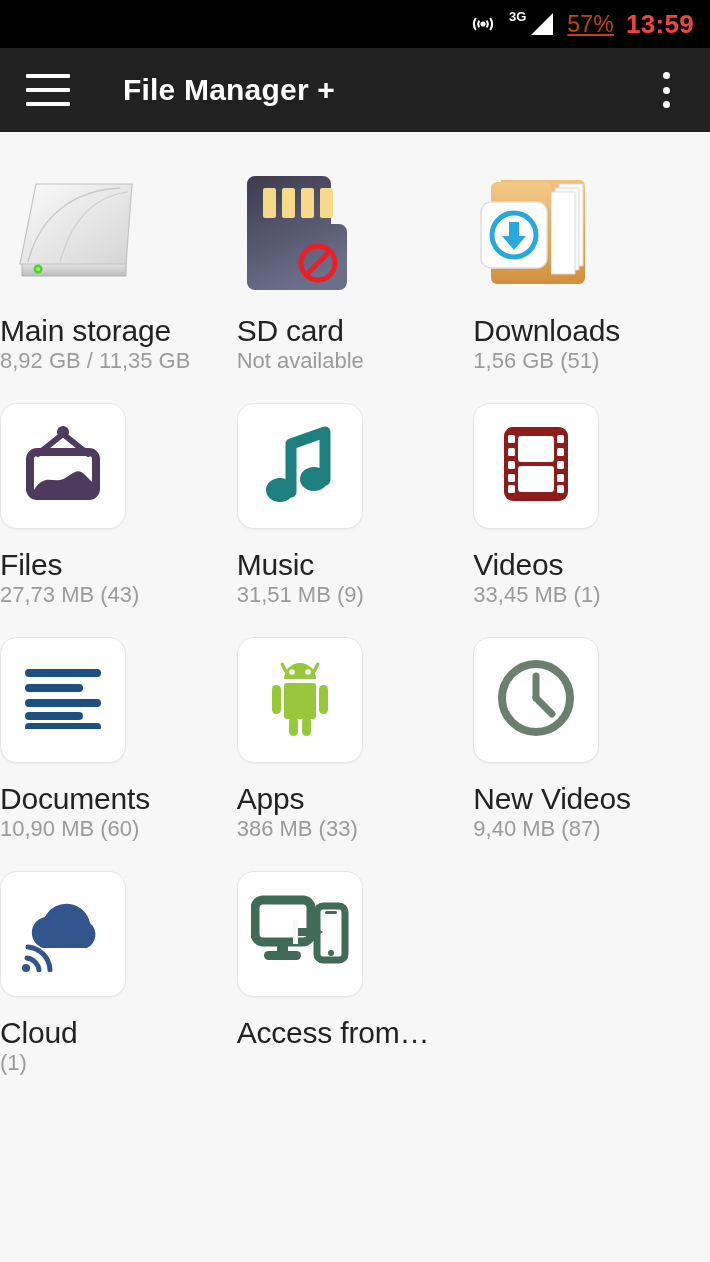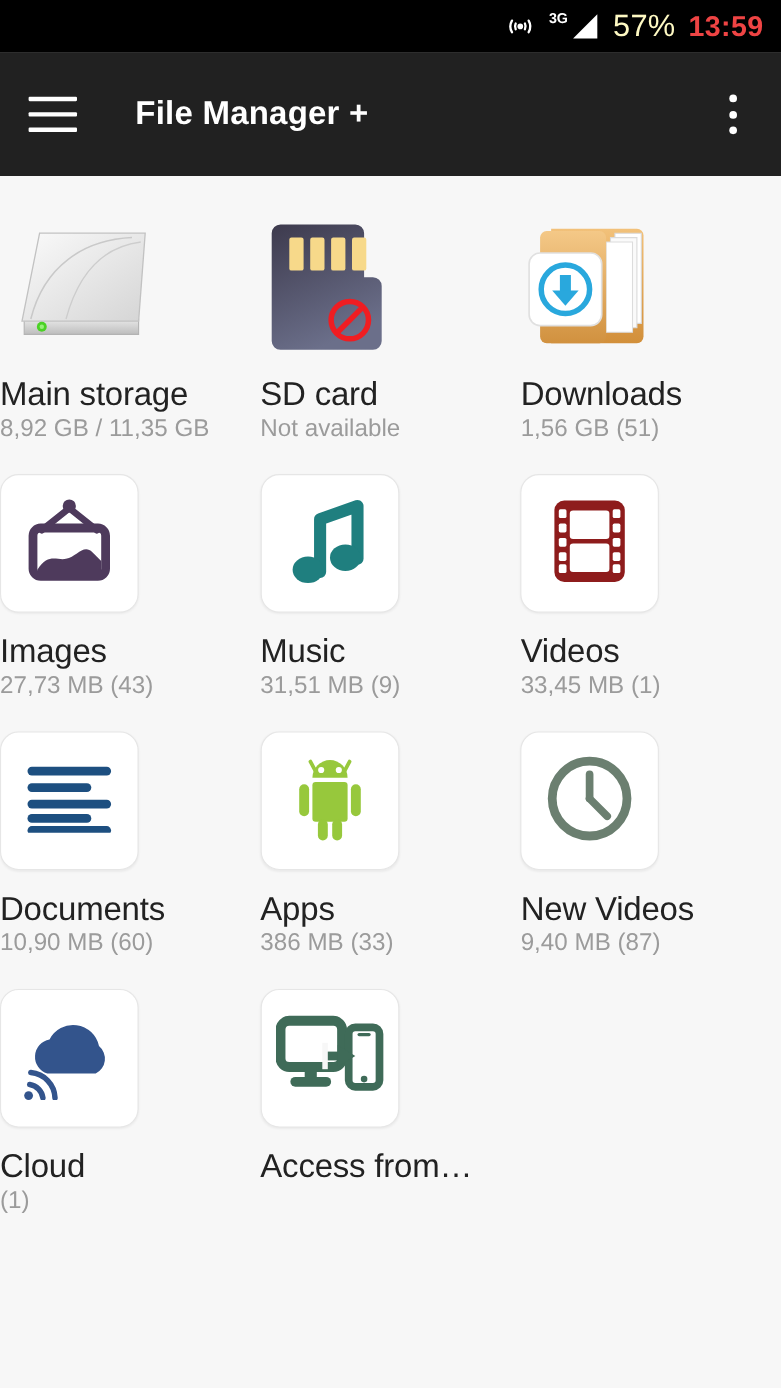--- a/index.html
+++ b/index.html
@@ -10,26 +10,26 @@
     overflow:hidden;
     -webkit-font-smoothing:antialiased;
   }
 
   
   .statusbar{
     height:48px; background:#000; display:flex; align-items:center;
     justify-content:flex-end; padding-right:16px; gap:12px;
   }
   .st-icon{ display:flex; align-items:flex-end;text-decoration:underline; }
-  .st-text{ color:#fef9c3; font-size:28px; letter-spacing:.2px; }
+  .st-text{ color:#c2410c; font-size:23px; letter-spacing:.2px;text-decoration:underline; }
   .st-time{ color:#ef4444; font-size:26px; font-weight:bold; letter-spacing:.3px; }
 
   
   .toolbar{
-    height:112px; background:#212121; display:flex; align-items:center;
+    height:84px; background:#212121; display:flex; align-items:center;
     padding:0 26px;
   }
   .hamburger{ width:44px; height:32px; display:flex; flex-direction:column;
     justify-content:space-between; cursor:pointer; }
   .hamburger span{ display:block; height:4px; background:#fff; border-radius:1px; }
   .app-title{
     color:#fff; font-size:30px; font-weight:bold; margin-left:53px;
     letter-spacing:.2px; white-space:nowrap;
   }
   .spacer{ flex:1; }
@@ -192,21 +192,21 @@
             <line x1="43" y1="10" x2="18" y2="30"></line>
             <line x1="43" y1="10" x2="68" y2="30"></line>
           </g>
           <circle cx="43" cy="8" r="6" fill="#4e3a5c"></circle>
           <rect x="10" y="28" width="66" height="44" rx="7" fill="none" stroke="#4e3a5c" stroke-width="8"></rect>
           <path d="M14 66 C 24 50, 32 58, 40 56 C 50 54, 56 42, 64 50 L 72 58 L 72 68 L 14 68 Z" fill="#4e3a5c"></path>
         </svg>
         </span>
       </div>
     </div>
-    <div class="label">Images</div>
+    <div class="label">Files</div>
     <div class="sub">27,73 MB (43)</div>
   </div>
 
   <div class="tile">
     <div class="tile-art">
       <div class="card">
         <span>
         <svg width="78" height="84" viewBox="0 0 78 84">
           <path d="M30 70 V22 L64 10 V58" fill="none" stroke="#1f7f7f" stroke-width="11" stroke-linejoin="round" stroke-linecap="round"></path>
           <ellipse cx="19" cy="68" rx="14" ry="12" fill="#1f7f7f"></ellipse>

